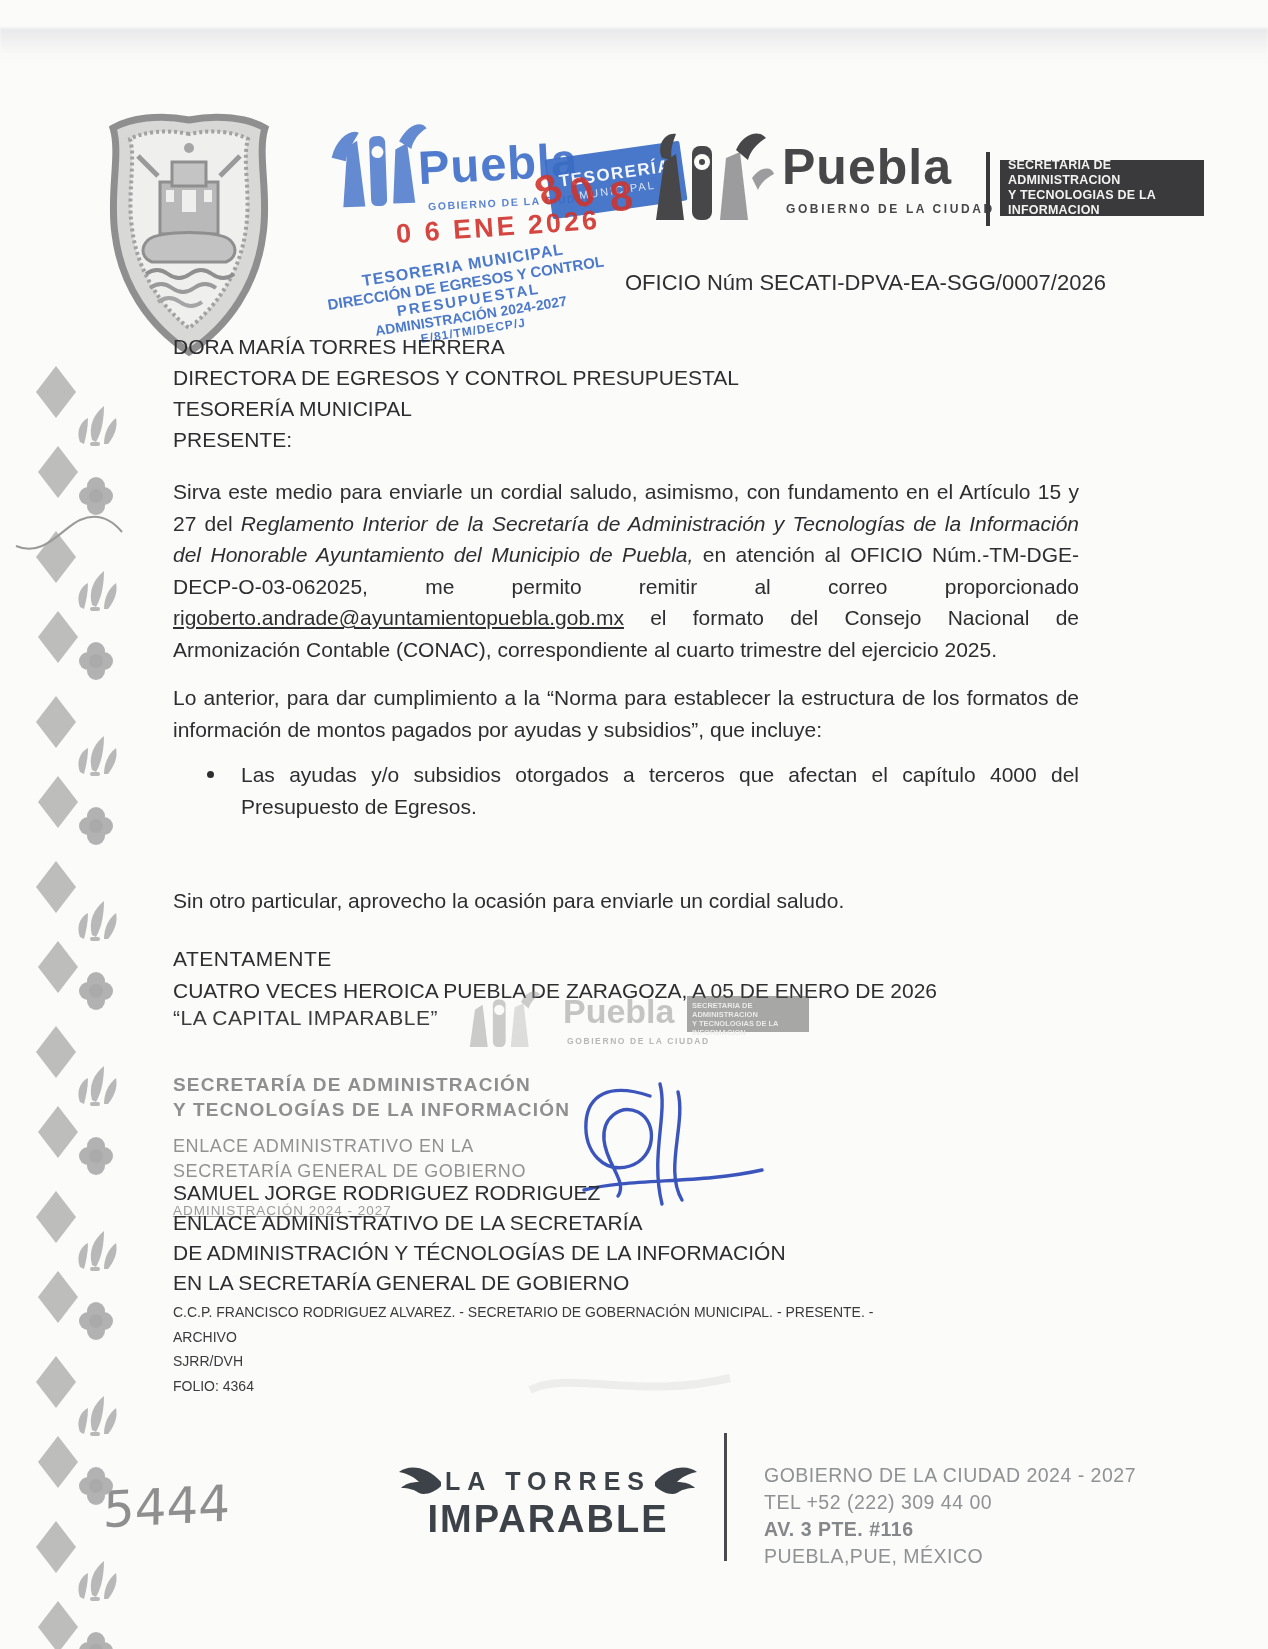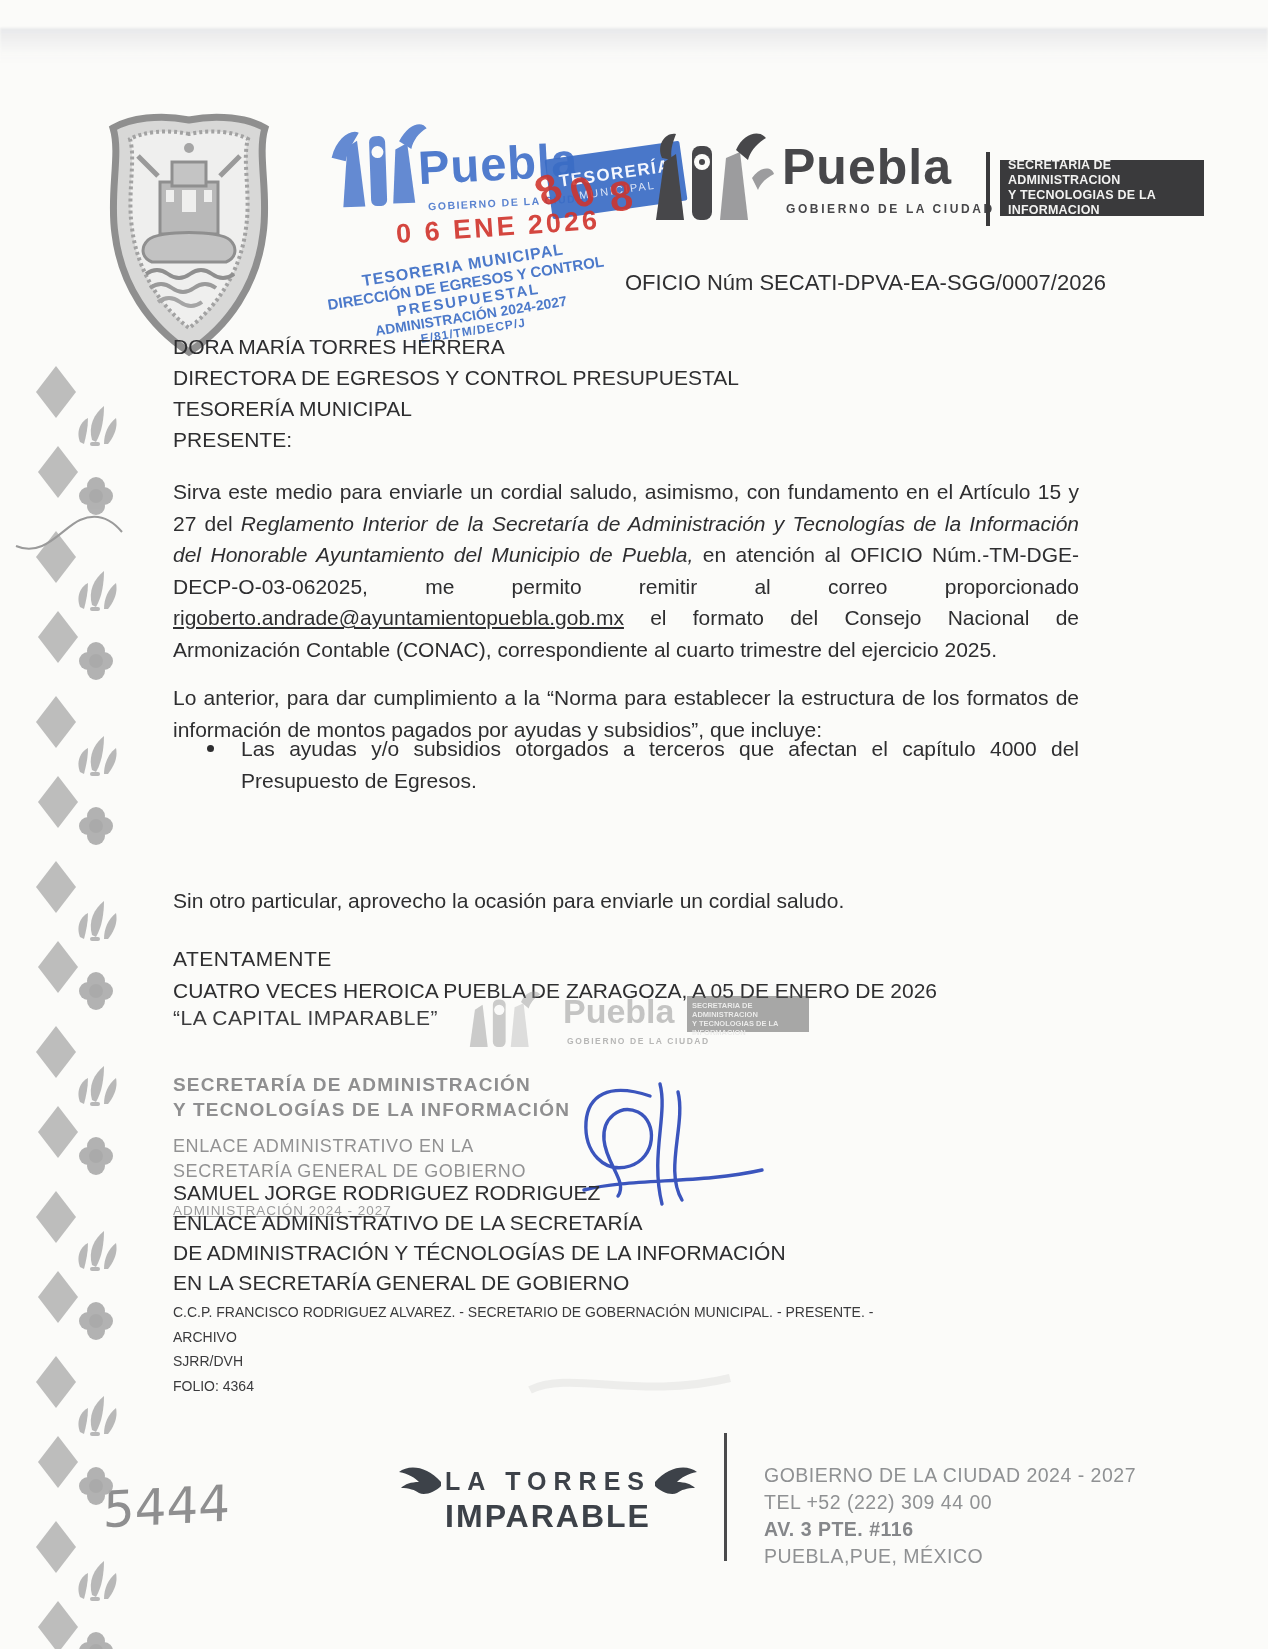--- a/index.html
+++ b/index.html
@@ -47,21 +47,21 @@
   .dept-box{left:1000px;top:160px;width:196px;height:56px;background:#3a3a3c;
     color:#f2f2f1;display:flex;flex-direction:column;justify-content:center;padding-left:8px;}
   .dept-box div{font-size:12.5px;font-weight:bold;letter-spacing:.2px;line-height:15px;}
   .oficio-line{left:625px;top:270px;font-size:22px;color:#2f2f31;}
   
   .recipient{left:173px;top:331px;font-size:21px;line-height:31px;}
   
   .bodycol{left:173px;width:906px;font-size:21px;line-height:31.5px;}
   .p1{top:476px;text-align:justify;}
   .p2{top:682px;text-align:justify;}
-  .bullet-row{top:733px;}
+  .bullet-row{top:759px;}
   .bullet-dot{position:absolute;left:34px;top:12px;width:7px;height:7px;border-radius:50%;background:#2e2e30;}
   .bullet-text{margin-left:68px;text-align:justify;}
   .closing{top:885px;}
   .em{font-style:italic;}
   .email{text-decoration:underline;}
   
   .cline{left:173px;width:908px;text-align:left;}
   .atentamente{top:947px;font-size:21px;letter-spacing:.5px;}
   .citydate{top:979px;font-size:21px;}
   .ghost-stamp{left:455px;top:988px;width:360px;opacity:.6;filter:grayscale(1);}
@@ -81,21 +81,21 @@
   .signer-t3{top:1271px;font-size:21px;}
   .signature-svg{left:500px;top:1078px;}
   
   .ccp{left:173px;top:1300px;font-size:14px;line-height:24.5px;color:#3a3a3c;}
   .ghost-mark{left:520px;top:1360px;opacity:.10;}
   
   .hand-folio{left:103px;top:1478px;font-size:50px;color:#8f8f90;
     transform:rotate(-3deg) skewX(-4deg);font-family:"DejaVu Sans","Liberation Sans",sans-serif;}
   .cap-logo{left:398px;top:1462px;width:300px;text-align:center;color:#3d4249;}
   .cap-line1{font-size:25px;font-weight:bold;letter-spacing:7px;display:inline-block;vertical-align:middle;}
-  .cap-line2{font-size:32px;font-weight:800;letter-spacing:2px;margin-top:-2px;}
+  .cap-line2{font-size:38px;font-weight:800;letter-spacing:2px;margin-top:-2px;}
   .wing{display:inline-block;vertical-align:middle;}
   .foot-divider{left:724px;top:1433px;width:3px;height:128px;background:#4a4a4c;}
   .foot-info{left:764px;top:1462px;font-size:19.5px;line-height:27px;color:#8f9193;letter-spacing:.5px;}
   .foot-info .bold{font-weight:bold;color:#85878a;}
   
   .border-pattern{left:26px;top:362px;width:104px;height:1287px;overflow:hidden;}
   .pen-curl{left:14px;top:498px;}
 </style>
 </head>
 <body>

